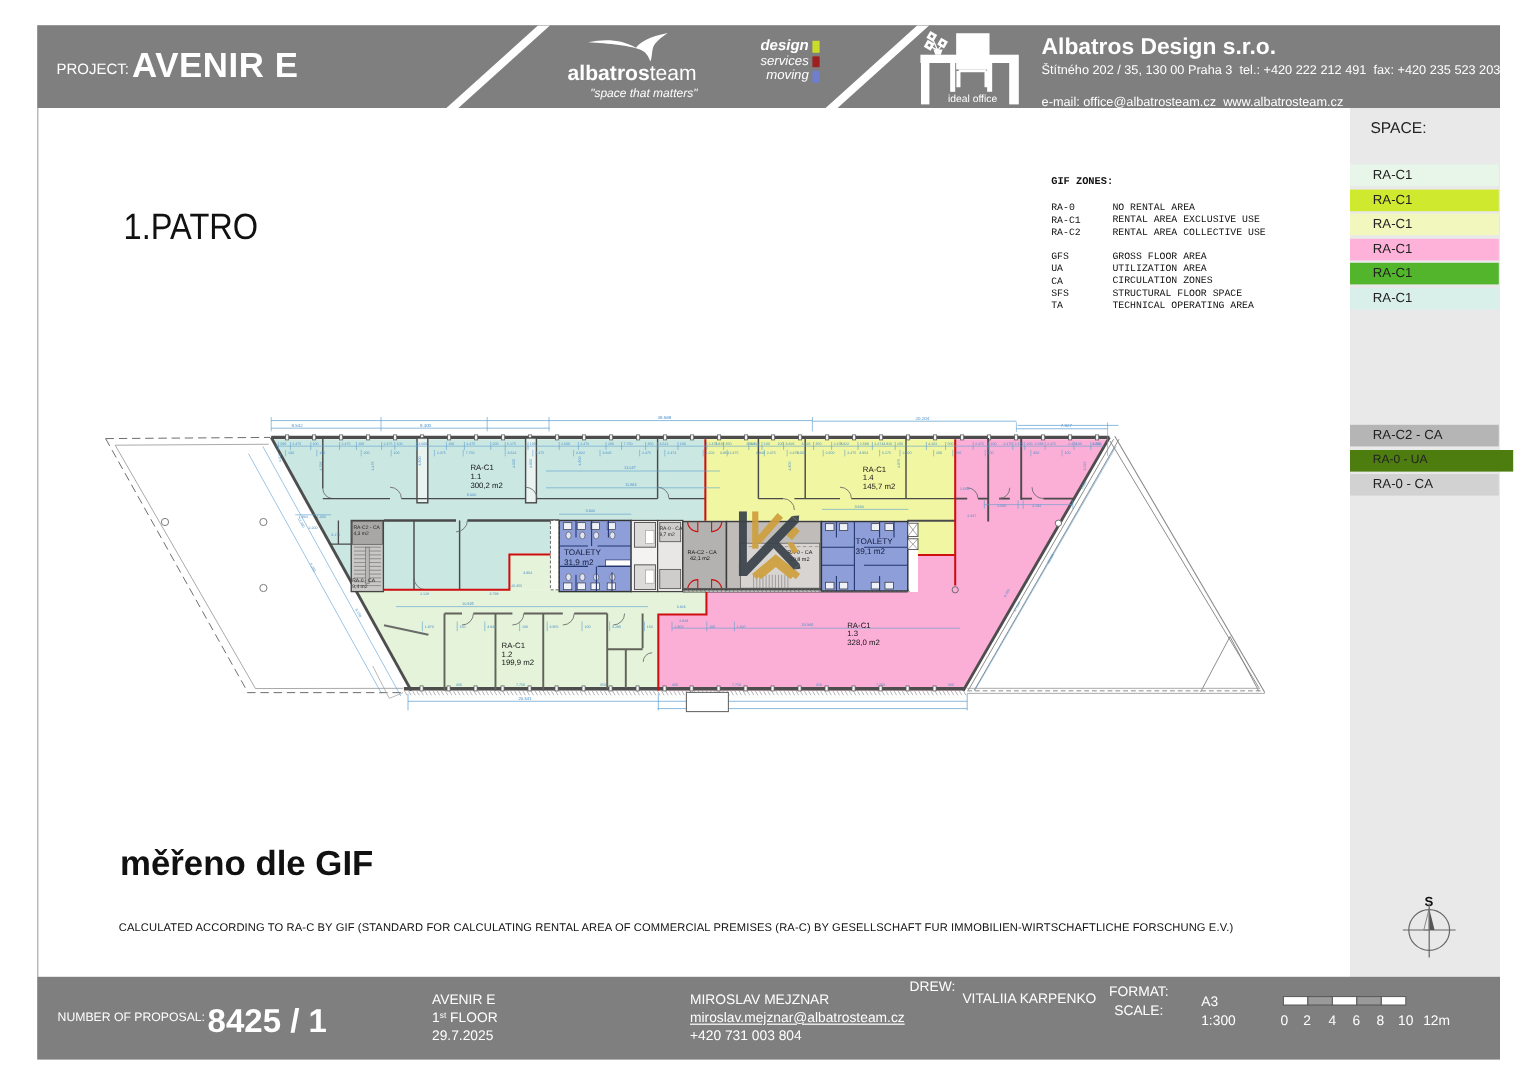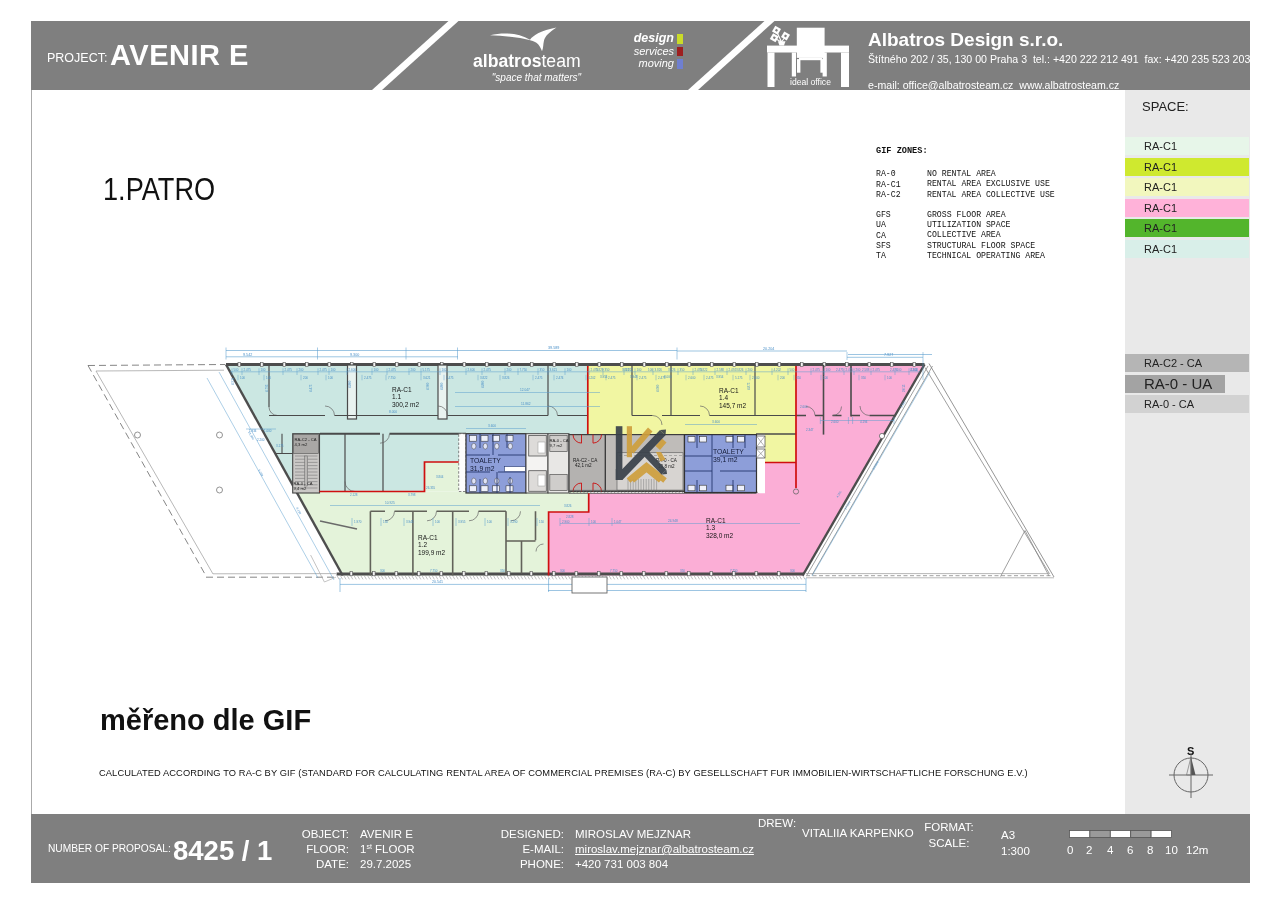--- a/index.html
+++ b/index.html
@@ -83,21 +83,21 @@
   <div class="abs" style="left:0;top:88px;width:124px;height:18px;background:#f2f7be;font-size:11px;color:#222;line-height:18px;padding-left:19px;box-sizing:border-box;">RA-C1</div>
 
   <div class="abs" style="left:0;top:108.5px;width:124px;height:18px;background:#ffb2d9;font-size:11px;color:#222;line-height:18px;padding-left:19px;box-sizing:border-box;">RA-C1</div>
 
   <div class="abs" style="left:0;top:129px;width:124px;height:18px;background:#53b52c;font-size:11px;color:#222;line-height:18px;padding-left:19px;box-sizing:border-box;">RA-C1</div>
 
   <div class="abs" style="left:0;top:149.5px;width:124px;height:18px;background:#d9efe9;font-size:11px;color:#222;line-height:18px;padding-left:19px;box-sizing:border-box;">RA-C1</div>
 
   <div class="abs" style="left:0;top:264px;width:124px;height:18px;background:#b5b5b5;font-size:11px;color:#222;line-height:18px;padding-left:19px;box-sizing:border-box;">RA-C2 - CA</div>
 
-  <div class="abs" style="left:0;top:284.5px;width:100px;height:18px;background:#a3a3a3;font-size:15px;color:#222;line-height:18px;padding-left:19px;box-sizing:border-box;">RA-0 - UA</div>
+  <div class="abs" style="left:0;top:284.5px;width:136px;height:18px;background:#4d7c0f;font-size:10px;color:#222;line-height:18px;padding-left:19px;box-sizing:border-box;">RA-0 - UA</div>
 
   <div class="abs" style="left:0;top:305px;width:124px;height:18px;background:#d2d2d2;font-size:11px;color:#222;line-height:18px;padding-left:19px;box-sizing:border-box;">RA-0 - CA</div>
 
   <svg class="abs" style="left:40px;top:648px;" width="60" height="62" viewBox="0 0 60 62">
     <text x="22" y="17" font-size="11" font-weight="bold" fill="#111">S</text>
     <circle cx="26" cy="37" r="17" fill="none" stroke="#666" stroke-width="1"></circle>
     <line x1="26" y1="15" x2="26" y2="60" stroke="#666" stroke-width="1"></line>
     <line x1="4" y1="37" x2="48" y2="37" stroke="#666" stroke-width="1"></line>
     <path d="M 26 19 L 30.5 37 L 26 37 Z" fill="#555"></path>
     <path d="M 26 19 L 21.5 37 L 26 37 Z" fill="none" stroke="#777" stroke-width="0.7"></path>
@@ -118,42 +118,40 @@
       <div>CA</div>
       <div>SFS</div>
       <div>TA</div>
   </div>
   <div style="position:absolute;left:51px;top:23px;">
     <div>NO RENTAL AREA</div>
       <div>RENTAL AREA EXCLUSIVE USE</div>
       <div>RENTAL AREA COLLECTIVE USE</div>
     <div style="height:10px;"></div>
     <div>GROSS FLOOR AREA</div>
-      <div>UTILIZATION SPACE</div>
-      <div>COLLECTIVE AREA</div>
+      <div>UTILIZATION AREA</div>
+      <div>CIRCULATION ZONES</div>
       <div>STRUCTURAL FLOOR SPACE</div>
       <div>TECHNICAL OPERATING AREA</div>
   </div>
 </div>
 
 <div class="abs" style="left:100px;top:703.5px;font-size:29px;font-weight:bold;color:#111;">měřeno dle GIF</div>
 
 <div class="abs" style="left:99px;top:768px;font-size:9.3px;white-space:nowrap;color:#111;letter-spacing:0.1px;">CALCULATED ACCORDING TO RA-C BY GIF (STANDARD FOR CALCULATING RENTAL AREA OF COMMERCIAL PREMISES (RA-C) BY GESELLSCHAFT FUR IMMOBILIEN-WIRTSCHAFTLICHE  FORSCHUNG E.V.)</div>
 
 <div class="abs" style="left:31px;top:814px;width:1219px;height:69px;background:#7f7f7f;color:#fff;">
 
   <div class="abs" style="left:17px;top:29px;font-size:10.2px;white-space:nowrap;">NUMBER OF PROPOSAL:</div>
 
   <div class="abs" style="left:142px;top:21px;font-size:27.5px;font-weight:bold;letter-spacing:0px;">8425 / 1</div>
 
-  <div class="abs" style="left:180px;top:13px;width:138px;font-size:11.5px;text-align:right;line-height:15px;">OBJECT:<br>FLOOR:<br>DATE:</div>
 
   <div class="abs" style="left:329px;top:13px;font-size:11.5px;line-height:15px;">AVENIR E<br>1<sup style="font-size:7px;line-height:0;vertical-align:4px;">st</sup> FLOOR<br>29.7.2025</div>
 
-  <div class="abs" style="left:400px;top:13px;width:133px;font-size:11.5px;text-align:right;line-height:15px;">DESIGNED:<br>E-MAIL:<br>PHONE:</div>
 
   <div class="abs" style="left:544px;top:13px;font-size:11.5px;line-height:15px;">MIROSLAV MEJZNAR<br><span style="text-decoration:underline;">miroslav.mejznar@albatrosteam.cz</span><br>+420 731 003 804</div>
 
   <div class="abs" style="left:727px;top:3px;font-size:11.5px;">DREW:</div>
   <div class="abs" style="left:771px;top:13px;font-size:11.5px;">VITALIIA KARPENKO</div>
 
   <div class="abs" style="left:880px;top:5px;width:76px;font-size:11.5px;text-align:center;line-height:16px;">FORMAT:<br>SCALE:</div>
   <div class="abs" style="left:970px;top:13px;font-size:11.5px;line-height:16px;">A3<br>1:300</div>
 
   <svg class="abs" style="left:1030px;top:16px;" width="152" height="28" viewBox="-8 0 152 28">

